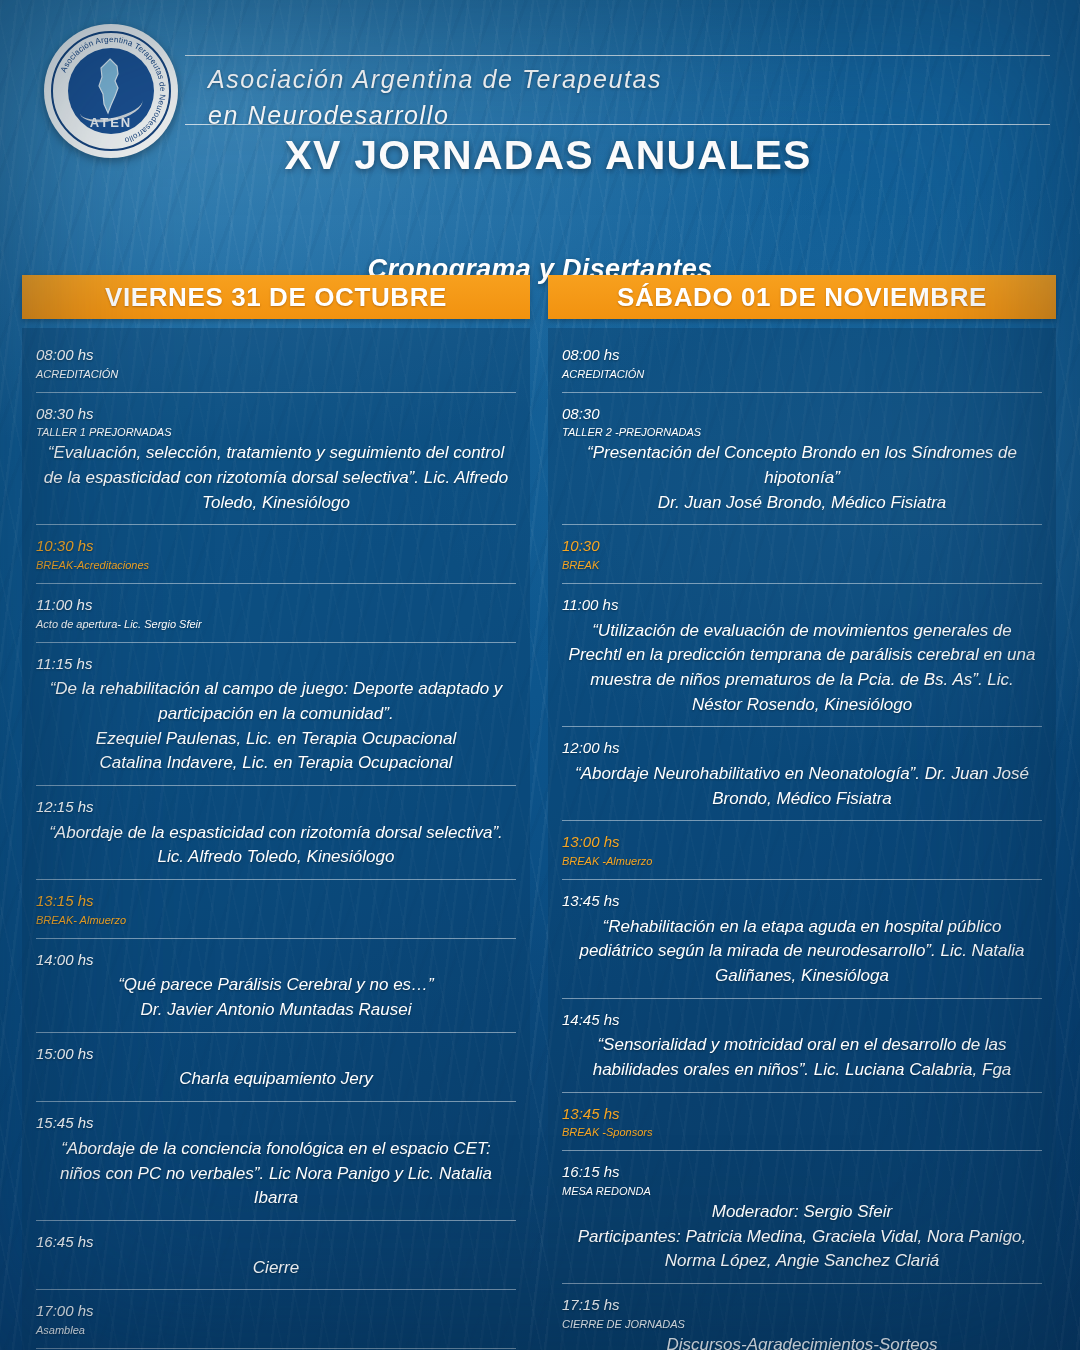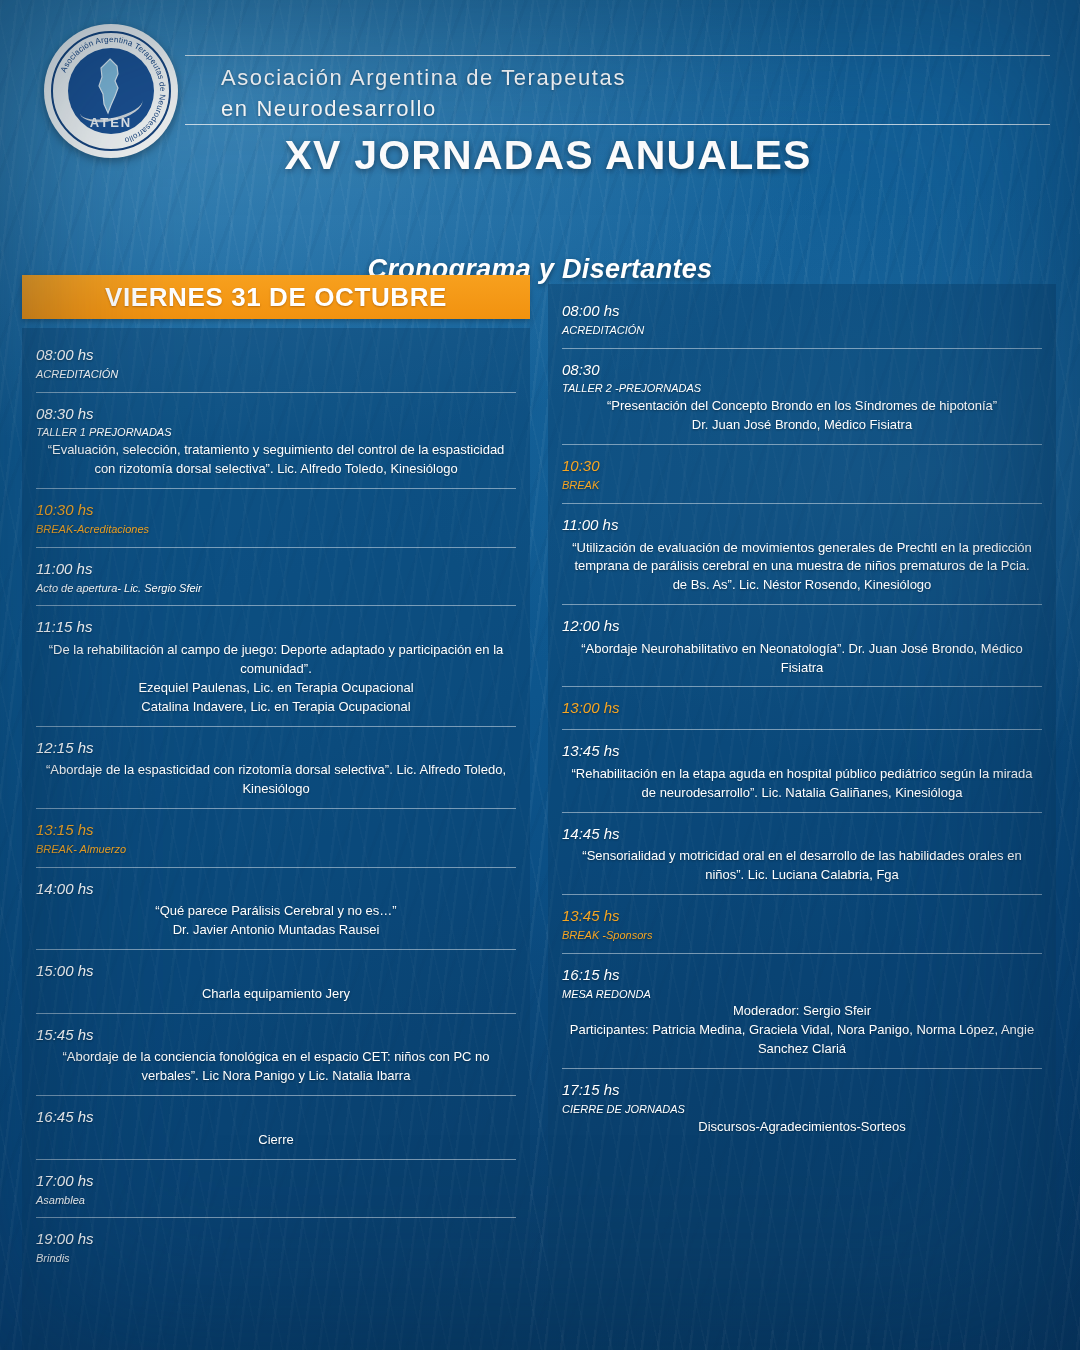--- a/index.html
+++ b/index.html
@@ -52,28 +52,29 @@
     left: 185px;
     right: 30px;
     height: 1px;
     background: rgba(255,255,255,0.75);
   }
   .header-rule-top { top: 55px; }
   .header-rule-bottom { top: 124px; }
 
   .org-name {
     position: absolute;
-    left: 221px;
+    left: 208px;
     top: 62px;
     color: #ffffff;
-    font-size: 22px;
+    font-size: 25px;
     line-height: 1.42;
     letter-spacing: 1.6px;
     font-weight: 400;
     text-shadow: 0 1px 3px rgba(0,0,0,0.35);
+    font-style: italic;
   }
 
   .logo {
     position: absolute;
     left: 44px;
     top: 24px;
     width: 134px;
     height: 134px;
     border-radius: 50%;
     background: #f2f4f3;
@@ -202,21 +203,22 @@
     margin-bottom: 1px;
   }
   .entry .head {
     color: #ffffff;
     font-size: 11px;
     font-style: italic;
     line-height: 1.45;
   }
   .entry .body {
     color: #ffffff;
-    font-size: 13px;
+    font-size: 17px;
+    font-style: italic;
     line-height: 1.45;
     text-align: center;
     padding: 0 6px;
   }
   .entry.break .time,
   .entry.break .head {
     color: #f6a623;
   }
   .entry .time, .entry .head, .entry .body {
     text-shadow: 0 1px 2px rgba(0,0,0,0.35);
@@ -316,20 +318,21 @@
             <div class="time">17:00 hs</div>
             <div class="head">Asamblea</div>
           </div>
           <div class="entry">
             <div class="time">19:00 hs</div>
             <div class="head">Brindis</div>
           </div>
         </div>
     </div>
     <div class="col">
+      <div class="day-banner">SÁBADO 01 DE NOVIEMBRE</div>
       <div class="col-body">
           <div class="entry">
             <div class="time">08:00 hs</div>
             <div class="head">ACREDITACIÓN</div>
           </div>
           <div class="entry">
             <div class="time">08:30</div>
             <div class="head">TALLER 2 -PREJORNADAS</div>
             <div class="body">“Presentación del Concepto Brondo en los Síndromes de hipotonía”<br>Dr. Juan José Brondo, Médico Fisiatra</div>
           </div>
@@ -340,20 +343,21 @@
           <div class="entry">
             <div class="time">11:00 hs</div>
             <div class="body pad-top">“Utilización de evaluación de movimientos generales de Prechtl en la predicción temprana de parálisis cerebral en una muestra de niños prematuros de la Pcia. de Bs. As”. Lic. Néstor Rosendo, Kinesiólogo</div>
           </div>
           <div class="entry">
             <div class="time">12:00 hs</div>
             <div class="body pad-top">“Abordaje Neurohabilitativo en Neonatología”. Dr. Juan José Brondo, Médico Fisiatra</div>
           </div>
           <div class="entry break">
             <div class="time">13:00 hs</div>
+            <div class="head">BREAK -Almuerzo</div>
           </div>
           <div class="entry">
             <div class="time">13:45 hs</div>
             <div class="body pad-top">“Rehabilitación en la etapa aguda en hospital público pediátrico según la mirada de neurodesarrollo”. Lic. Natalia Galiñanes, Kinesióloga</div>
           </div>
           <div class="entry">
             <div class="time">14:45 hs</div>
             <div class="body pad-top">“Sensorialidad y motricidad oral en el desarrollo de las habilidades orales en niños”. Lic. Luciana Calabria, Fga</div>
           </div>
           <div class="entry break">

